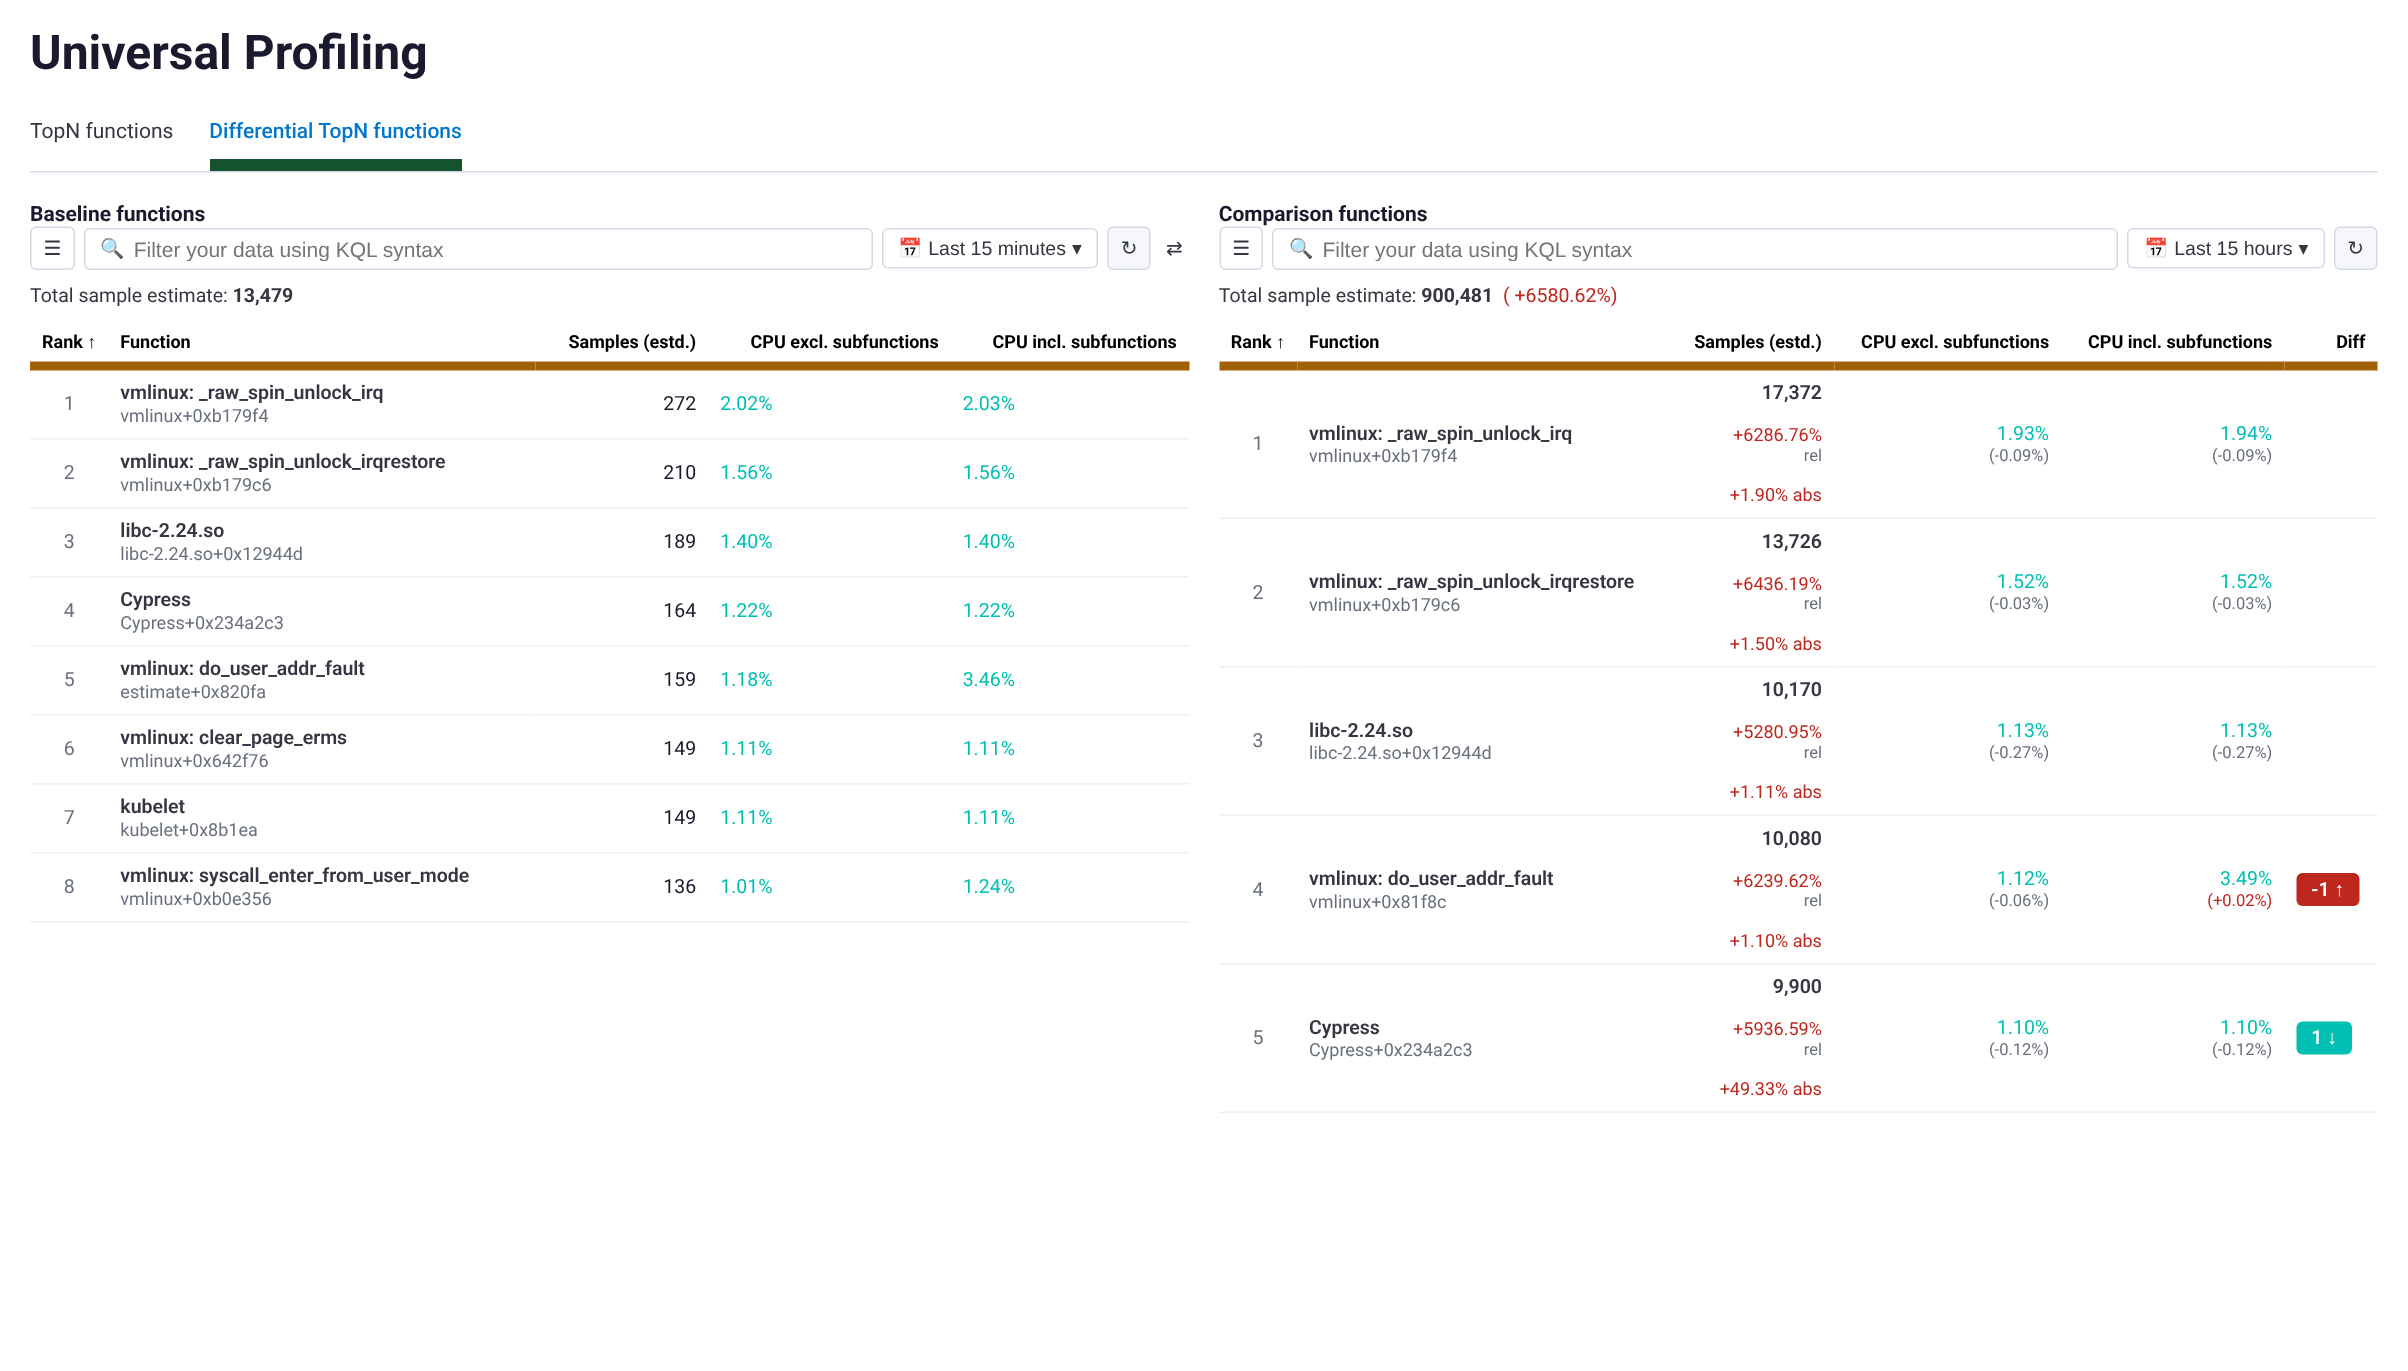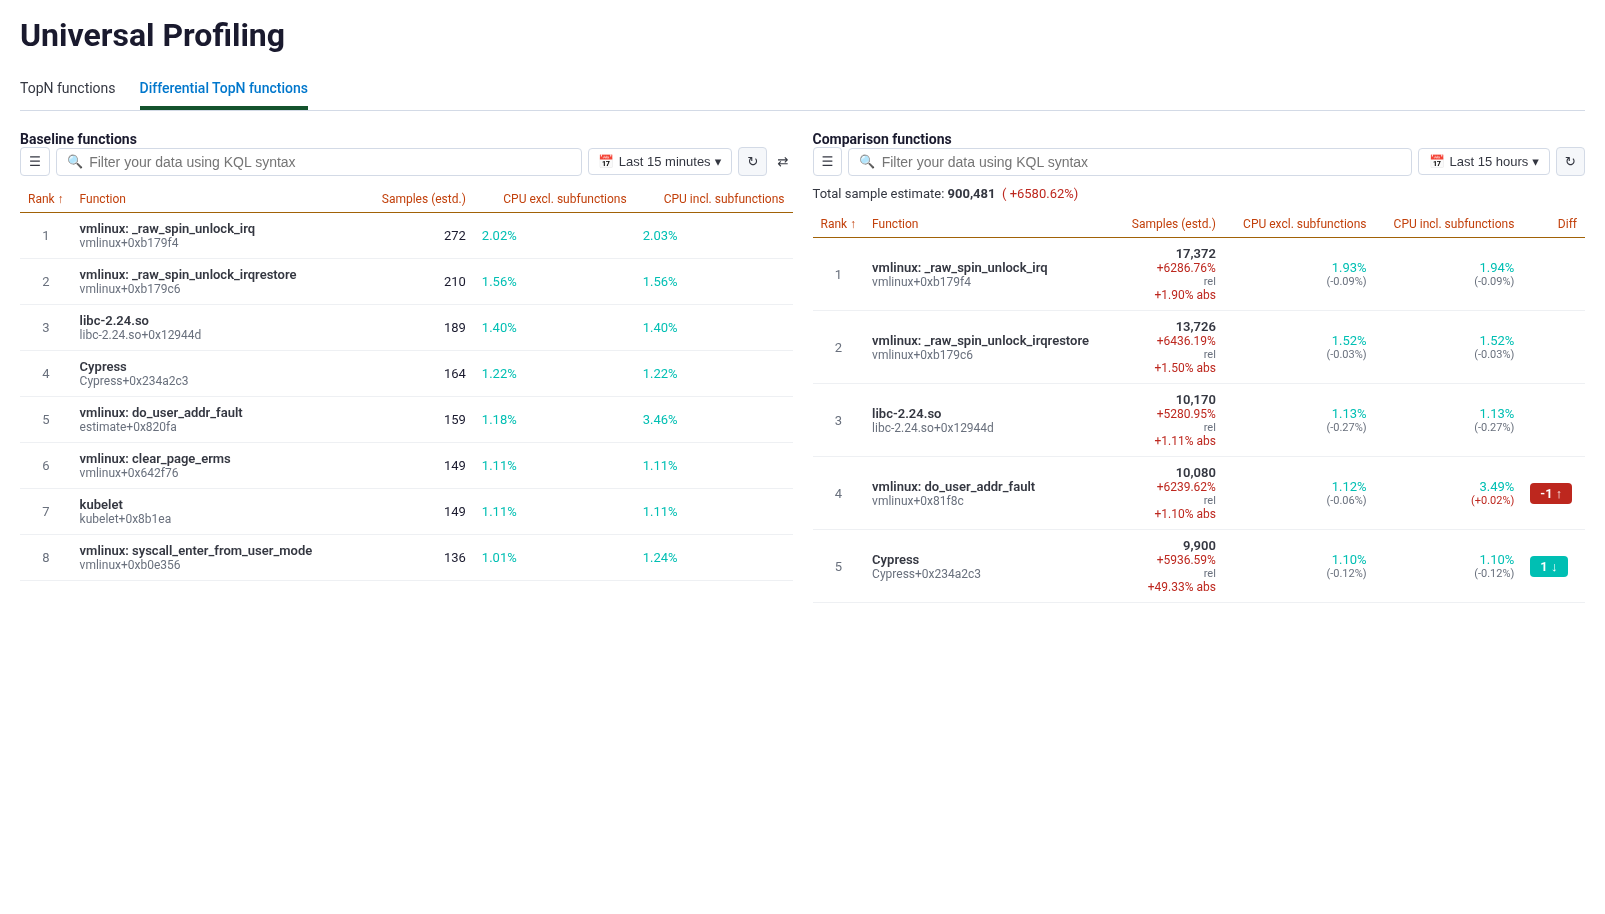--- a/index.html
+++ b/index.html
@@ -1,48 +1,48 @@
 <!DOCTYPE html>
 <html><head>
   <meta charset="utf-8">
   <style>
     * { box-sizing: border-box; margin: 0; padding: 0; }
     body { font-family: -apple-system, BlinkMacSystemFont, 'Segoe UI', Roboto, sans-serif; background: #fff; color: #1a1a2e; font-size: 13px; }
     .page { padding: 16px 20px; }
     h1 { font-size: 32px; font-weight: 700; color: #1a1a2e; margin-bottom: 16px; }
     .tabs { display: flex; border-bottom: 1px solid #d3dae6; margin-bottom: 20px; }
     .tab { padding: 10px 0; margin-right: 24px; font-size: 14px; cursor: pointer; color: #343741; border-bottom: 2px solid transparent; }
-    .tab.active { color: #0077cc; border-bottom: 4px solid #14532d; font-weight: 500; }
+    .tab.active { color: #0077cc; border-bottom: 8px solid #14532d; font-weight: 500; }
     .two-col { display: flex; gap: 20px; }
     .col { flex: 1; min-width: 0; }
     .section-title { font-weight: 700; font-size: 14px; margin-bottom: 0; }
     .filter-bar { display: flex; align-items: center; gap: 6px; margin-bottom: 10px; }
     .filter-btn { display: flex; align-items: center; justify-content: center; border: 1px solid #d3dae6; border-radius: 4px; padding: 6px 8px; cursor: pointer; background: #fff; color: #343741; }
     .search-box { display: flex; align-items: center; flex: 1; border: 1px solid #d3dae6; border-radius: 4px; padding: 5px 10px; background: #fff; }
     .search-icon { color: #69707d; margin-right: 6px; font-size: 13px; }
     .search-input { border: none; outline: none; flex: 1; font-size: 14px; color: #69707d; }
     .time-btn { display: flex; align-items: center; border: 1px solid #d3dae6; border-radius: 4px; padding: 5px 10px; cursor: pointer; background: #fff; color: #343741; font-size: 13px; gap: 4px; white-space: nowrap; }
     .refresh-btn { display: flex; align-items: center; justify-content: center; border: 1px solid #d3dae6; border-radius: 4px; padding: 6px 8px; cursor: pointer; background: #f5f7fa; color: #343741; }
     .swap-btn { display: flex; align-items: center; justify-content: center; border: none; background: none; cursor: pointer; color: #343741; padding: 4px; }
     .total-estimate { font-size: 13px; color: #343741; margin-bottom: 10px; }
     .total-estimate .number { font-weight: 700; }
     .total-estimate .change { color: #bd271e; }
     table { width: 100%; border-collapse: collapse; font-size: 13px; }
-    th { text-align: right; font-weight: 400; color: #c2410c; padding: 6px 8px; border-bottom: 1px solid #a16207; font-size: 12px; white-space: nowrap; }
+    th { text-align: right; font-weight: 700; color: #000000; padding: 6px 8px; border-bottom: 6px solid #a16207; font-size: 12px; white-space: nowrap; }
     th.left { text-align: left; }
     td { padding: 8px 8px; border-bottom: 1px solid #eef0f3; vertical-align: middle; }
     td.rank { text-align: center; color: #69707d; width: 30px; }
     td.fn-name { color: #343741; }
     td.fn-name .name { font-weight: 600; color: #343741; }
     td.fn-name .addr { color: #69707d; font-size: 12px; }
     td.num { text-align: right; }
     td.pct { color: #00bfb3; }
     .samples-block { }
     .samples-num { font-weight: 600; color: #343741; }
-    .samples-change { color: #bd271e; font-size: 12px; }
+    .samples-change { color: #bd271e; font-size: 12px; margin-top: 13px; }
     .samples-label { color: #69707d; font-size: 11px; }
     .cpu-pct { color: #00bfb3; }
     .cpu-change { color: #69707d; font-size: 11px; }
     .diff-badge { display: inline-flex; align-items: center; justify-content: center; padding: 3px 10px; border-radius: 4px; font-size: 13px; font-weight: 600; white-space: nowrap; }
     .diff-red { background: #bd271e; color: #fff; }
     .diff-teal { background: #00bfb3; color: #fff; }
     .rank-col { width: 40px; }
   </style>
 </head>
 <body>
@@ -73,20 +73,24 @@
           <span>▾</span>
         </button>
         <button class="refresh-btn">
           <span>↻</span>
         </button>
         <button class="swap-btn">
           <span>⇄</span>
         </button>
       </div>
 
+      <div class="total-estimate">
+        <span>Total sample estimate:</span>
+        <span class="number">13,479</span>
+      </div>
 
       <table>
         <thead>
           <tr>
             <th class="left rank-col">Rank ↑</th>
             <th class="left">Function</th>
             <th>Samples (estd.)</th>
             <th>CPU excl. subfunctions</th>
             <th>CPU incl. subfunctions</th>
           </tr>

